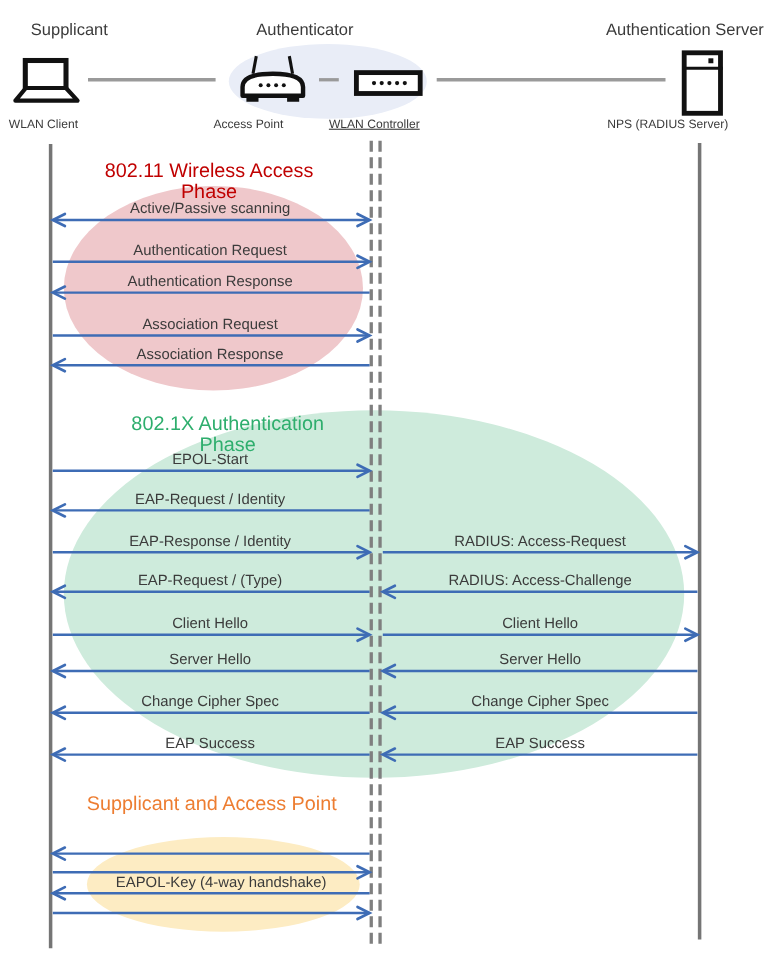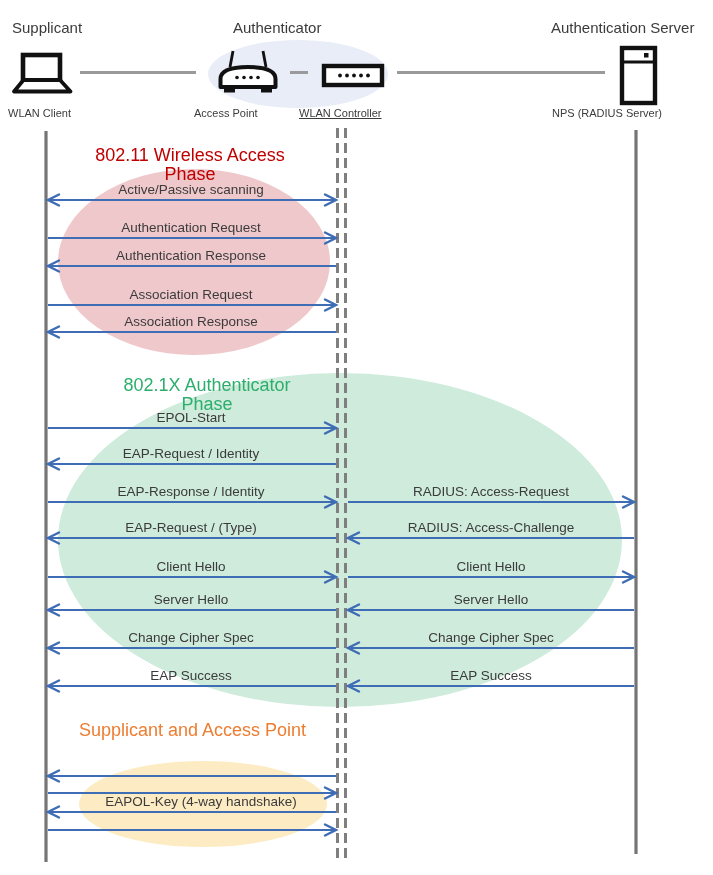--- a/index.html
+++ b/index.html
@@ -182,28 +182,28 @@
           <path d="M 59 806.5 L 48 812 L 59 817.5" fill="none" stroke="#3e6cb5" stroke-width="2.4" stroke-linecap="round"></path>
           <text x="201" y="806" text-anchor="middle" class="msg-label">EAPOL-Key (4-way handshake)</text>
         </g>
         <g>
           <line x1="48" x2="336" y1="830" y2="830" stroke="#3e6cb5" stroke-width="2.2"></line>
           <path d="M 325 824.5 L 336 830 L 325 835.5" fill="none" stroke="#3e6cb5" stroke-width="2.4" stroke-linecap="round"></path>
         </g>
       </g>
   </svg>
 
-  <div class="txt role" style="left:12px;top:19px;">Supplicant</div>
+  <div class="txt role" style="left:28px;top:19px;">Supplicant</div>
   <div class="txt role ctr" style="left:233px;top:19px;width:140px;">Authenticator</div>
   <div class="txt role ctr" style="left:551px;top:19px;width:165px;">Authentication Server</div>
 
   <div class="txt device" style="left:8px;top:107px;">WLAN Client</div>
   <div class="txt device ctr" style="left:194px;top:107px;width:100px;">Access Point</div>
   <div class="txt device ctr" style="left:299px;top:107px;width:126px;text-decoration:underline;">WLAN Controller</div>
   <div class="txt device ctr" style="left:552px;top:107px;width:164px;">NPS (RADIUS Server)</div>
 
   <div class="ptitle" style="left: 80px; top: 146px; width: 220px; color: rgb(192, 0, 0);">802.11 Wireless Access Phase</div>
-  <div class="ptitle" style="left: 97px; top: 376px; width: 220px; color: rgb(46, 174, 109);">802.1X Authenticator Phase</div>
+  <div class="ptitle" style="left: 97px; top: 376px; width: 220px; color: rgb(46, 174, 109);">802.1X Authentication Phase</div>
   <div class="ptitle" style="left: 75px; top: 721px; width: 235px; color: rgb(237, 125, 49);">
     <div>Supplicant and Access Point</div>
   </div>
 
 </div>
 
 </body></html>

